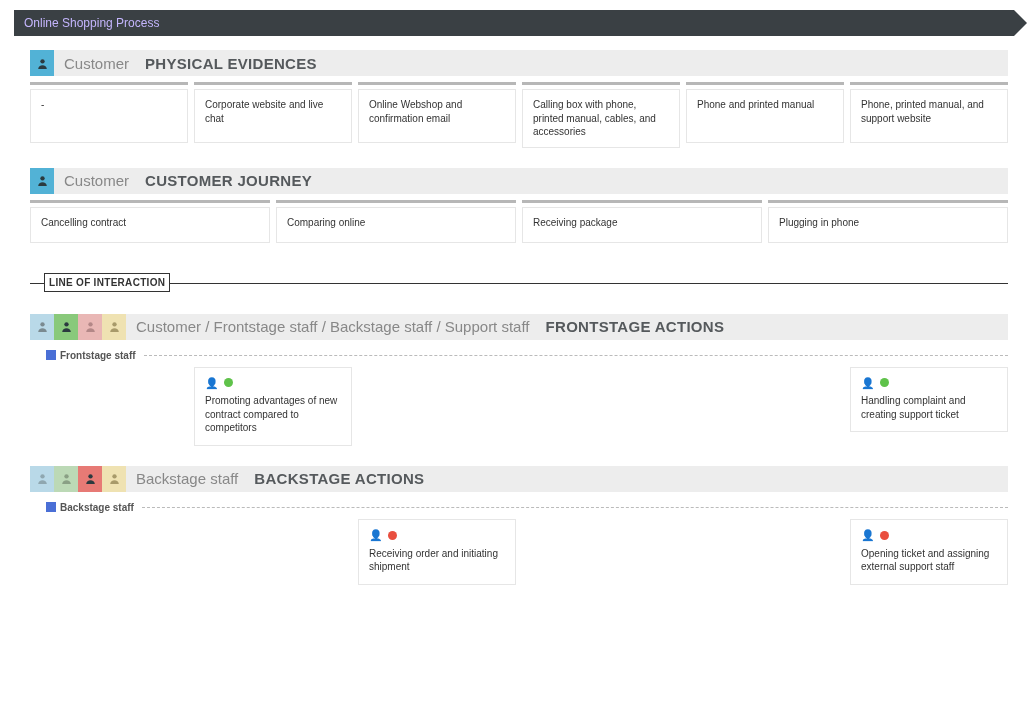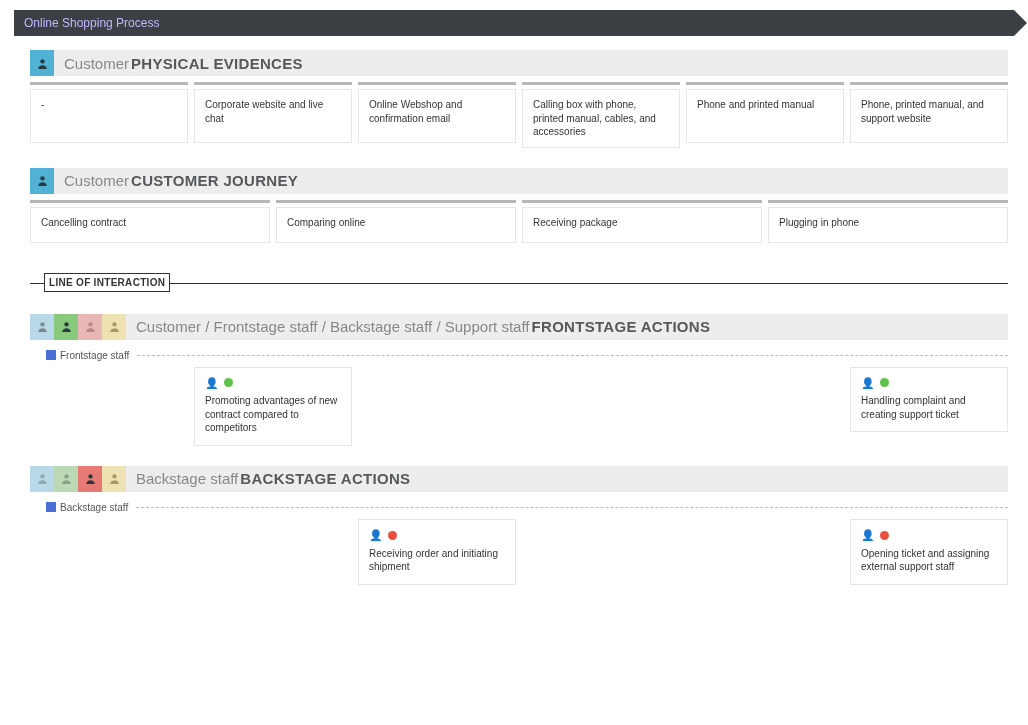--- a/index.html
+++ b/index.html
@@ -5,32 +5,32 @@
 * { box-sizing: border-box; margin: 0; padding: 0; }
 body { font-family: -apple-system, BlinkMacSystemFont, "Segoe UI", Arial, sans-serif; background: #fff; font-size: 11px; color: #333; }
 .canvas { width: 1028px; padding: 10px 0 20px 0; }
 .header-bar { background: #3a4044; color: #c4b5fd; margin: 0 14px 14px 14px; height: 26px; line-height: 26px; padding-left: 10px; font-size: 12px; position: relative; }
 .header-bar::after { content: ""; position: absolute; right: -13px; top: 0; border-left: 13px solid #3a4044; border-top: 13px solid transparent; border-bottom: 13px solid transparent; }
 .section { margin: 0 20px 20px 30px; }
 .lane-header { background: #ededed; height: 26px; display: flex; align-items: center; font-size: 15px; }
 .lane-header .icons { display: flex; }
 .lane-header .ic { width: 24px; height: 26px; display: flex; align-items: center; justify-content: center; }
 .lane-header .role { color: #888; margin-left: 10px; }
-.lane-header .title { font-weight: 700; color: #55595c; margin-left: 2px; letter-spacing: 0.3px; }
+.lane-header .title { font-weight: 700; color: #55595c; margin-left: 16px; letter-spacing: 0.3px; }
 .grid6 { display: flex; gap: 6px; margin-top: 6px; }
 .topbar { height: 3px; background: #b7b7b7; margin-bottom: 4px; }
 .cell { flex: 1; }
 .card { background: #fff; border: 1px solid #e6e6e6; padding: 8px 10px; min-height: 36px; font-size: 10px; line-height: 1.35; color: #333; }
 .card.tall { min-height: 54px; }
 .line-sep { position: relative; margin: 30px 20px 22px 30px; }
 .line-sep::before { content: ""; position: absolute; left: 0; right: 0; top: 10px; border-top: 1px solid #333; }
 .line-sep .label { position: relative; display: inline-block; background: #fff; border: 1px solid #333; padding: 3px 4px; font-size: 10px; font-weight: 700; letter-spacing: 0.3px; margin-left: 14px; }
 .sub-lane { display: flex; align-items: center; margin: 10px 0 6px 0; }
 .sub-lane .dot { width: 10px; height: 10px; background: #4a6fd6; margin-left: 16px; margin-right: 4px; }
-.sub-lane .name { font-size: 10px; font-weight: 400; color: #555; }
+.sub-lane .name { font-size: 10px; font-weight: 700; color: #555; }
 .sub-lane .dashes { flex: 1; border-top: 1px dashed #bbb; margin-left: 8px; }
 .act-card { background: #fff; border: 1px solid #e6e6e6; padding: 8px 10px 10px 10px; min-height: 64px; font-size: 10px; line-height: 1.35; }
 .act-meta { display: flex; align-items: center; gap: 5px; margin-bottom: 4px; }
 .dot-s { width: 9px; height: 9px; border-radius: 50%; display: inline-block; }
 .dot-green { background: #5fc24a; }
 .dot-red { background: #e94f3f; }
 .person-g { color: #aaa; font-size: 11px; }
 .ic-blue { background: #52b2d6; }
 .ic-green { background: #89c97b; }
 .ic-red { background: #e77a75; }

